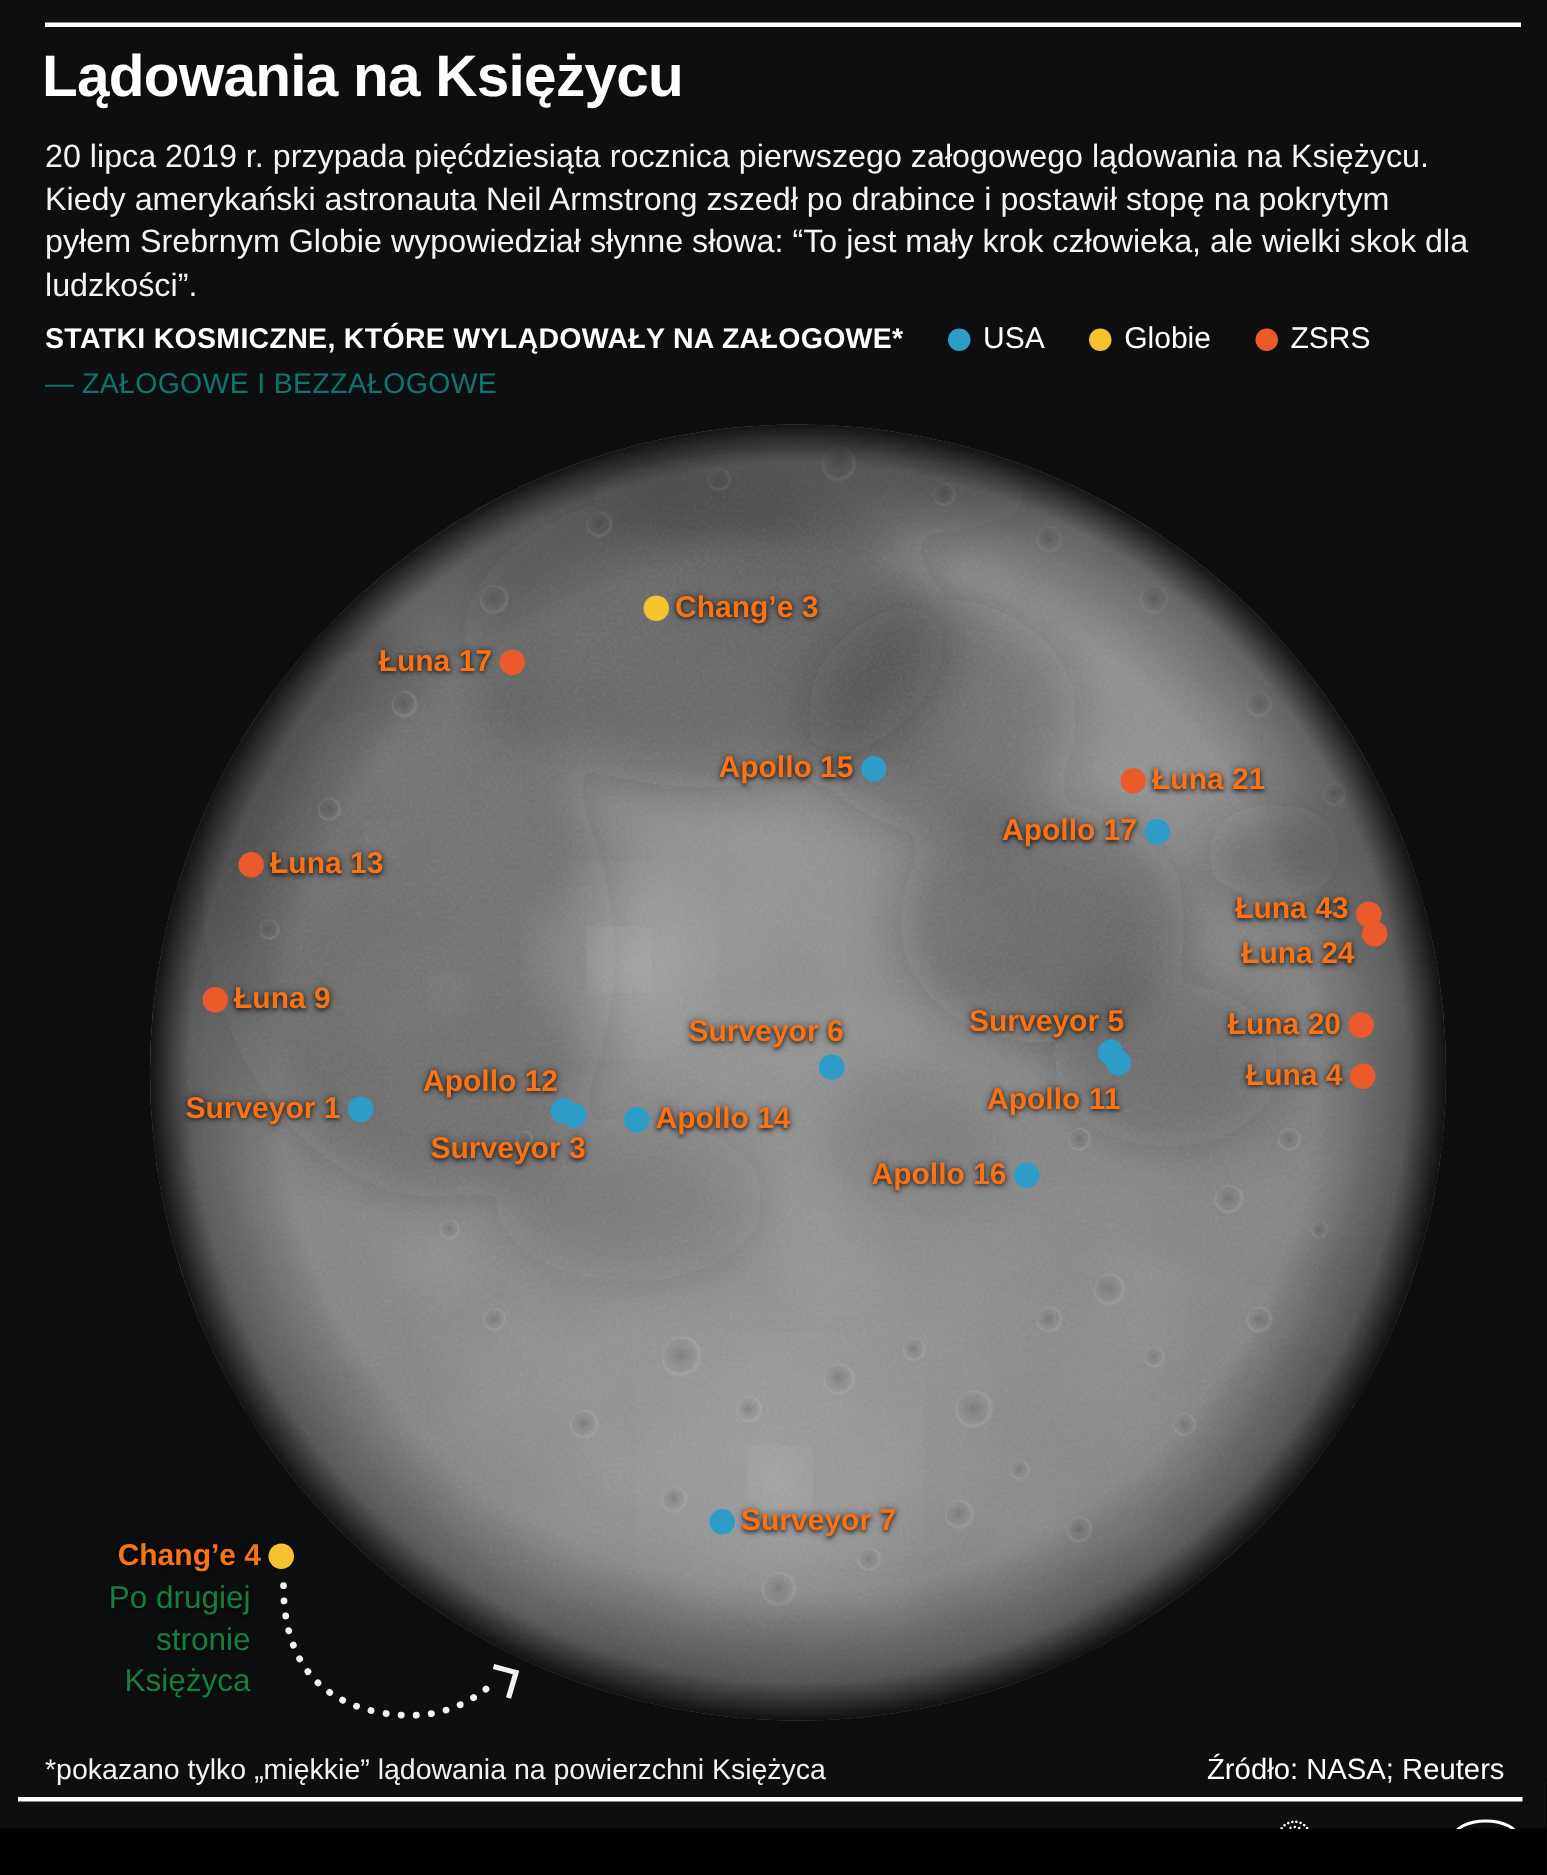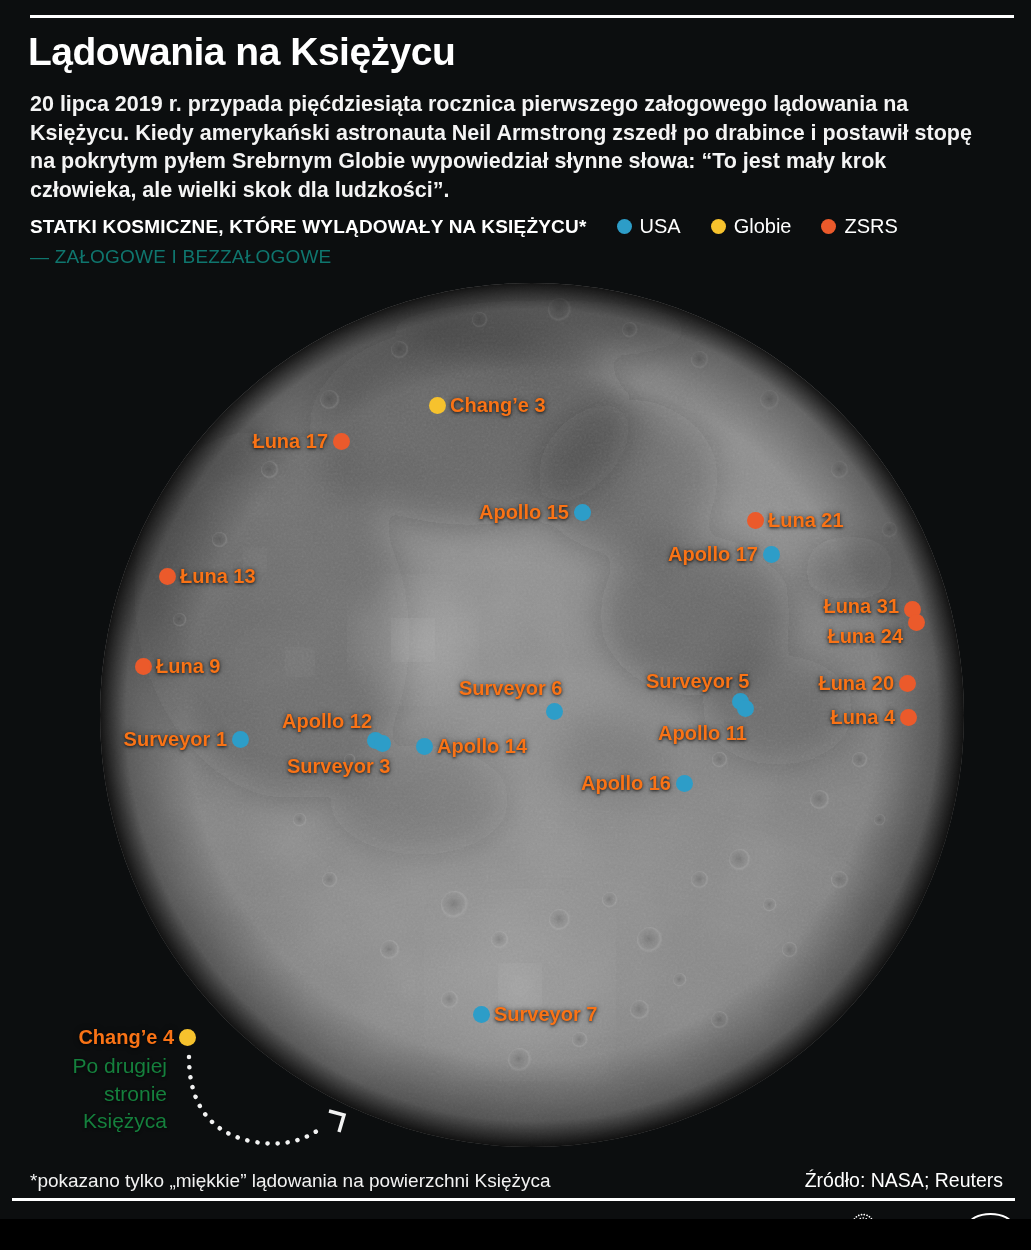--- a/index.html
+++ b/index.html
@@ -11,21 +11,21 @@
     font-family:"Liberation Sans", sans-serif;
     color:#fff;
   }
   .top-rule{position:absolute;left:30px;top:15px;width:984px;height:3px;background:#fff;}
   .title{
     position:absolute;left:28px;top:30px;margin:0;
     font-size:39px;font-weight:bold;letter-spacing:-0.5px;color:#fff;
   }
   .intro{
     position:absolute;left:30px;top:90px;width:950px;margin:0;
-    font-size:21.5px;line-height:28.5px;color:#f4f4f4;font-weight:700;
+    font-size:21.5px;line-height:28.5px;color:#f4f4f4;font-weight:400;
   }
   .legend-row{
     position:absolute;left:30px;top:215px;
     display:flex;align-items:center;gap:30px;white-space:nowrap;
   }
   .legend-heading{font-size:19px;font-weight:bold;letter-spacing:0.2px;}
   .legend-item{display:flex;align-items:center;gap:8px;font-size:20px;}
   .legend-dot{width:15px;height:15px;border-radius:50%;flex:0 0 auto;}
   .legend-sub{
     position:absolute;left:30px;top:246px;
@@ -68,21 +68,21 @@
 
 <div class="canvas">
 
   <div class="top-rule"></div>
 
   <h1 class="title">Lądowania na Księżycu</h1>
 
   <p class="intro">20 lipca 2019 r. przypada pięćdziesiąta rocznica pierwszego załogowego lądowania na Księżycu. Kiedy amerykański astronauta Neil Armstrong zszedł po drabince i postawił stopę na pokrytym pyłem Srebrnym Globie wypowiedział słynne słowa: “To jest mały krok człowieka, ale wielki skok dla ludzkości”.</p>
 
   <div class="legend-row">
-    <span class="legend-heading">STATKI KOSMICZNE, KTÓRE WYLĄDOWAŁY NA KSIĘŻYCU*</span>
+    <span class="legend-heading">STATKI KOSMICZNE, KTÓRE WYLĄDOWAŁY NA ZAŁOGOWE*</span>
 
   <span class="legend-item">
         <span class="legend-dot" style="background: rgb(45, 157, 200);"></span>
         <span>USA</span>
       </span>
       <span class="legend-item">
         <span class="legend-dot" style="background: rgb(246, 194, 45);"></span>
         <span>Globie</span>
       </span>
       <span class="legend-item">
@@ -211,21 +211,21 @@
       <div class="mlabel" style="right: 703px; top: 429px; text-align: right;">Łuna 17</div>
       <div class="dot" style="background: rgb(45, 157, 200); left: 573.5px; top: 503.5px;"></div>
       <div class="mlabel" style="right: 462px; top: 500px; text-align: center;">Apollo 15</div>
       <div class="dot" style="background: rgb(235, 90, 43); left: 746.5px; top: 511.5px;"></div>
       <div class="mlabel" style="left: 768px; top: 508px;">Łuna 21</div>
       <div class="dot" style="background: rgb(45, 157, 200); left: 762.5px; top: 545.5px;"></div>
       <div class="mlabel" style="right: 273px; top: 542px; text-align: right;">Apollo 17</div>
       <div class="dot" style="background: rgb(235, 90, 43); left: 158.5px; top: 567.5px;"></div>
       <div class="mlabel" style="left: 180px; top: 564px;">Łuna 13</div>
       <div class="dot" style="background: rgb(235, 90, 43); left: 903.5px; top: 600.5px;"></div>
-      <div class="mlabel" style="right: 132px; top: 594px; text-align: right;">Łuna 31</div>
+      <div class="mlabel" style="right: 132px; top: 594px; text-align: right;">Łuna 43</div>
       <div class="dot" style="background: rgb(235, 90, 43); left: 907.5px; top: 613.5px;"></div>
       <div class="mlabel" style="right: 128px; top: 624px; text-align: right;">Łuna 24</div>
       <div class="dot" style="background: rgb(235, 90, 43); left: 134.5px; top: 657.5px;"></div>
       <div class="mlabel" style="left: 156px; top: 654px;">Łuna 9</div>
       <div class="dot" style="background: rgb(235, 90, 43); left: 898.5px; top: 674.5px;"></div>
       <div class="mlabel" style="right: 137px; top: 671px; text-align: right;">Łuna 20</div>
       <div class="dot" style="background: rgb(45, 157, 200); left: 545.5px; top: 702.5px;"></div>
       <div class="mlabel" style="left: 459px; top: 676px;">Surveyor 6</div>
       <div class="dot" style="background: rgb(45, 157, 200); left: 731.5px; top: 692.5px;"></div>
       <div class="mlabel" style="left: 646px; top: 669px;">Surveyor 5</div>

